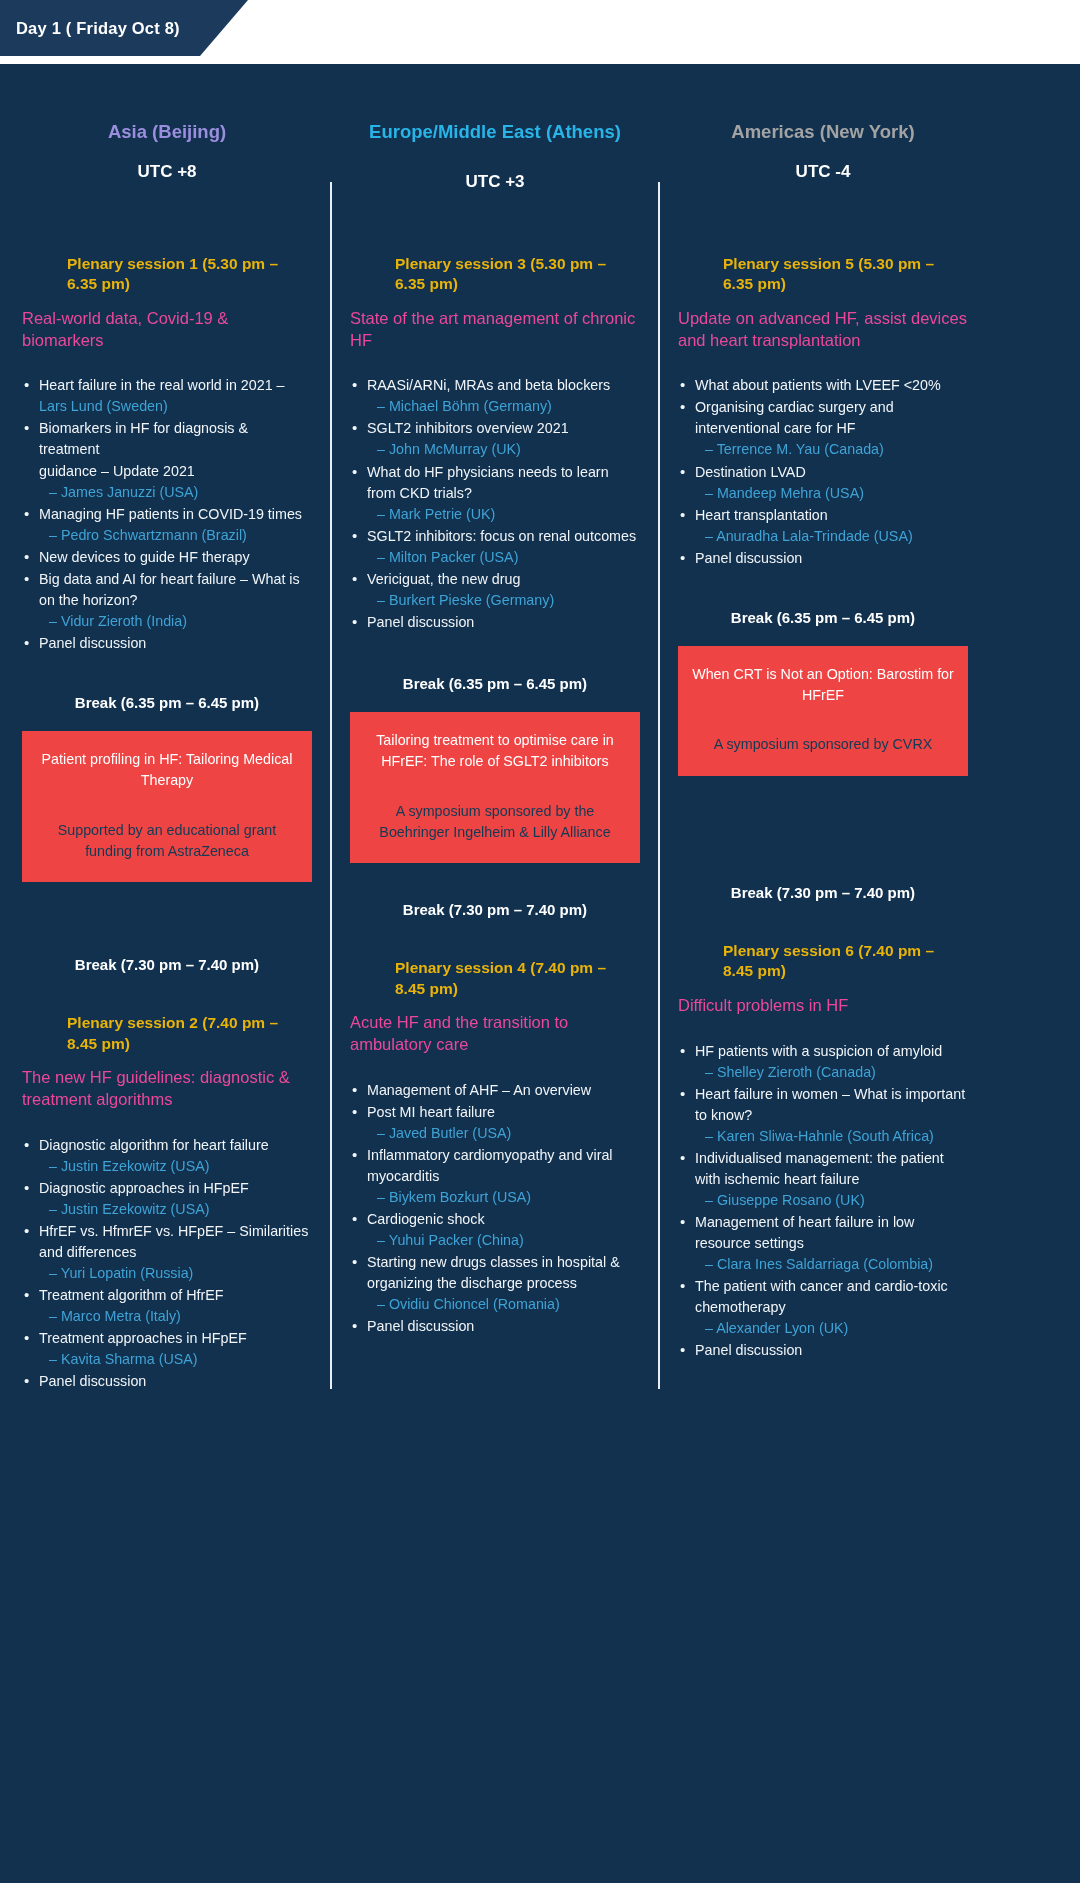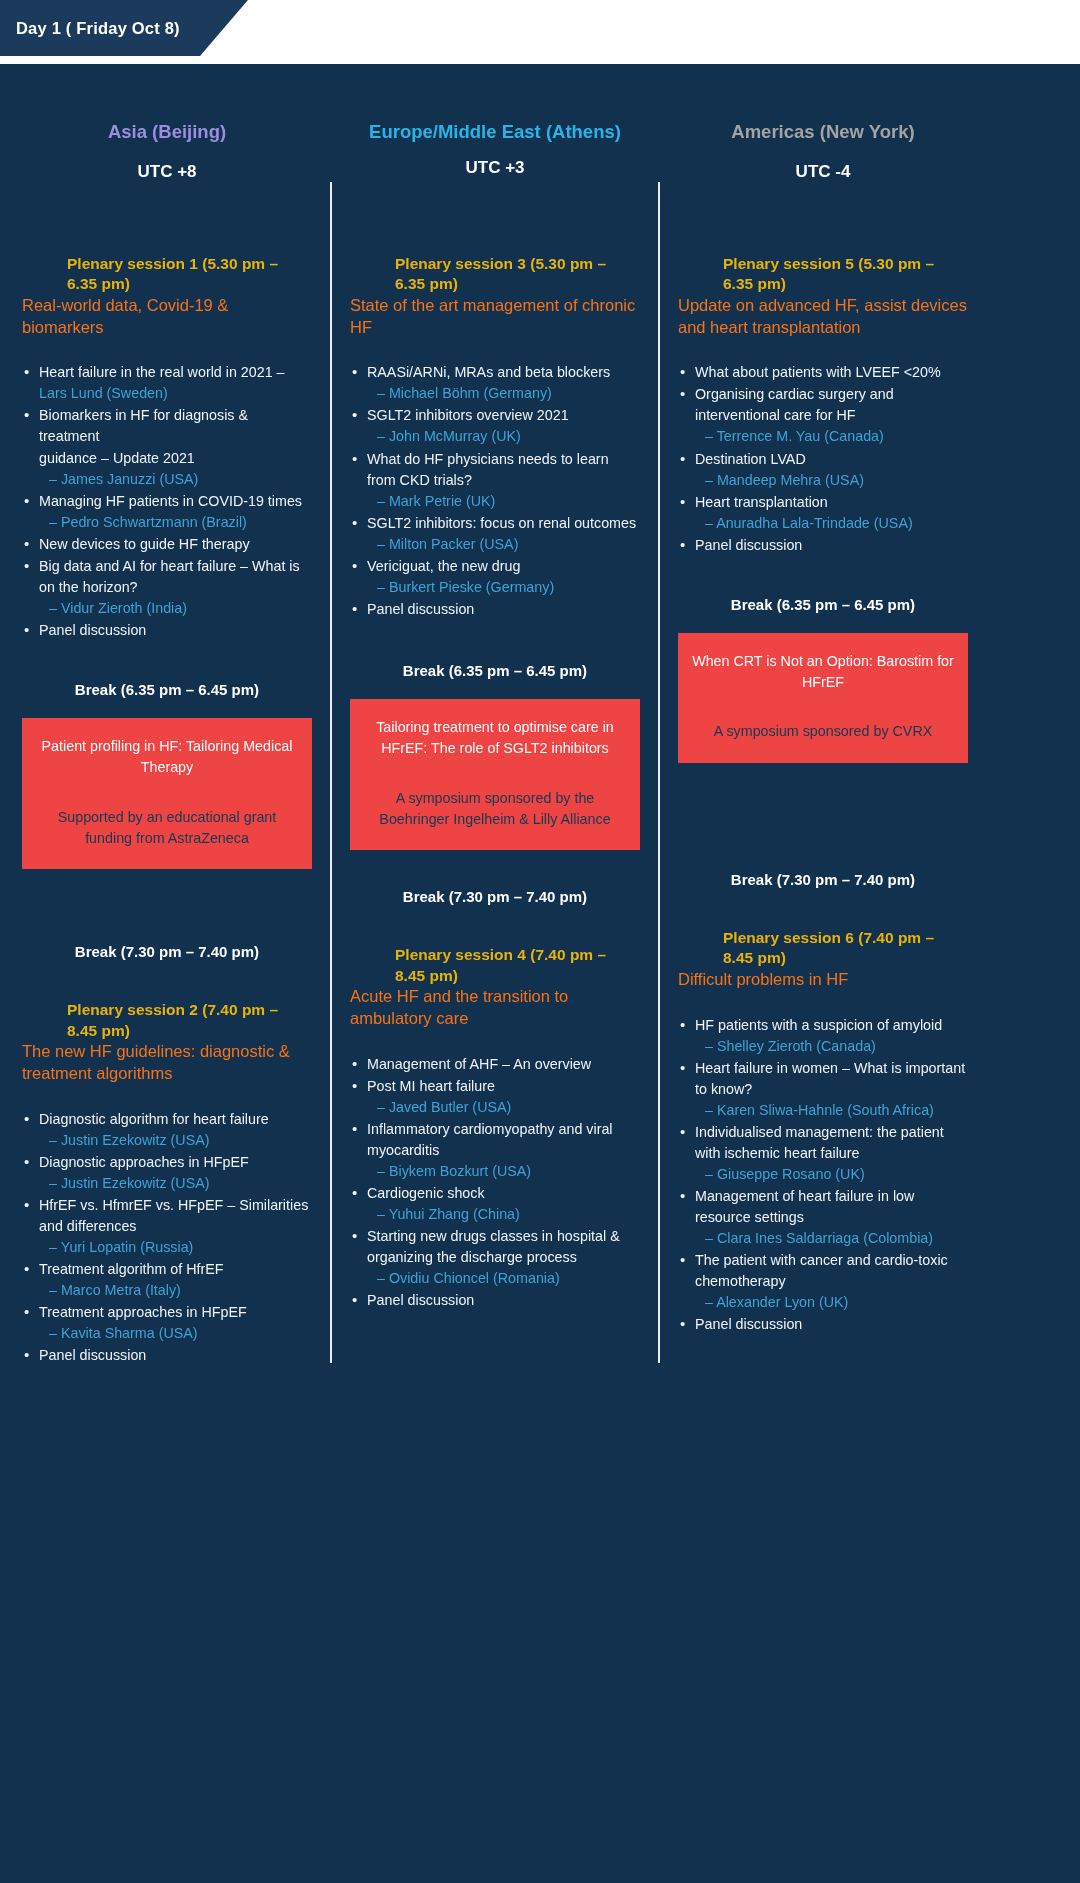--- a/index.html
+++ b/index.html
@@ -73,36 +73,36 @@
   }
   .region-asia     { color: #9b8ede; }
   .region-europe   { color: #29b4e8; }
   .region-americas { color: #a3a3a3; }
   .utc {
     font-size: 17px;
     font-weight: bold;
     color: #ffffff;
     margin-top: 18px;
   }
-  .utc.tight { margin-top: 14px; }
+  .utc.tight { margin-top: 28px; }
 
   
   .session { margin-top: 18px; }
   .session-head {
     color: #eab308;
     font-size: 15.5px;
     font-weight: bold;
     line-height: 1.32;
     margin-left: 45px;
   }
   .session-title {
-    color: #f97316;
+    color: #ec4899;
     font-size: 16.5px;
     line-height: 1.32;
-    margin-top: 0;
+    margin-top: 13px;
     font-weight: 400;
   }
 
   ul.talks {
     list-style: none;
     margin-top: 24px;
   }
   ul.talks > li {
     position: relative;
     padding-left: 17px;
@@ -231,21 +231,21 @@
       <div style="margin-top: 38px;">
         <div class="break">Break (7.30 pm – 7.40 pm)</div>
       </div>
       <div class="session" style="margin-top: 40px;">
         <div class="session-head">Plenary session 4 (7.40 pm – 8.45 pm)</div>
         <div class="session-title">Acute HF and the transition to ambulatory care</div>
         <ul class="talks">
           <li><span>Management of AHF – An overview</span></li>
           <li><span>Post MI heart failure</span><span class="speaker">– Javed Butler (USA)</span></li>
           <li><span>Inflammatory cardiomyopathy and viral myocarditis</span><span class="speaker">– Biykem Bozkurt (USA)</span></li>
-          <li><span>Cardiogenic shock</span><span class="speaker">– Yuhui Zhang (China)</span></li>
+          <li><span>Cardiogenic shock</span><span class="speaker">– Yuhui Packer (China)</span></li>
           <li><span>Starting new drugs classes in hospital &amp; organizing the discharge process</span><span class="speaker">– Ovidiu Chioncel (Romania)</span></li>
           <li><span>Panel discussion</span></li>
         </ul>
       </div>
     </div>
     <div class="col-sep">
       <div class="sep-line"></div>
     </div>
     <div class="col">
       <div class="col-head">

